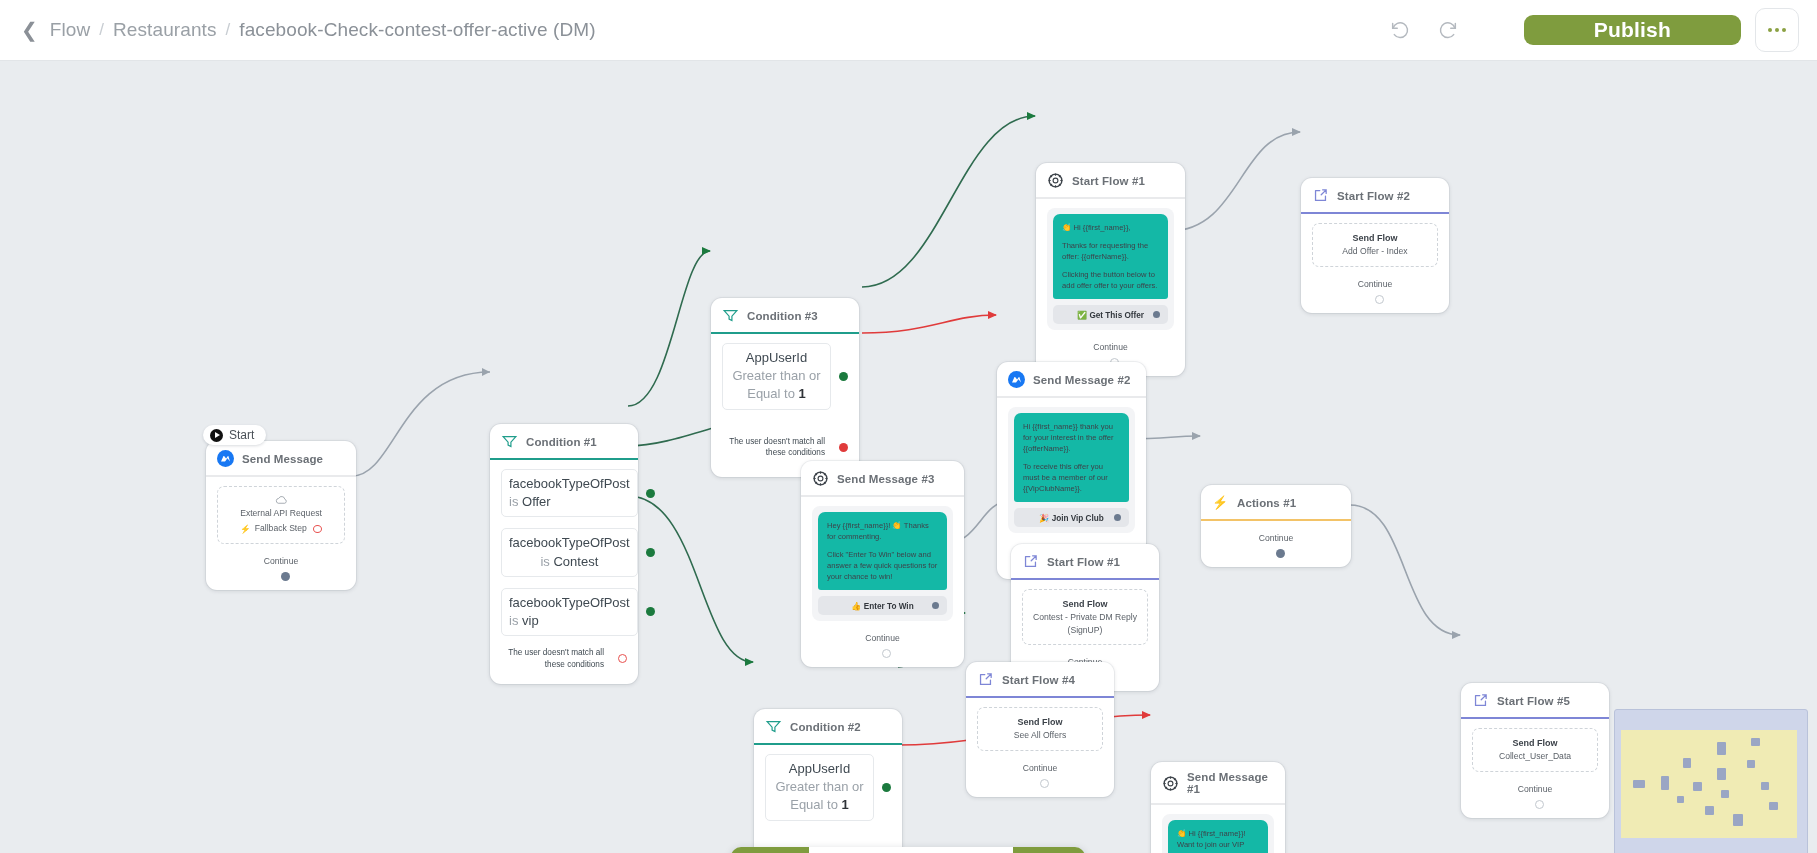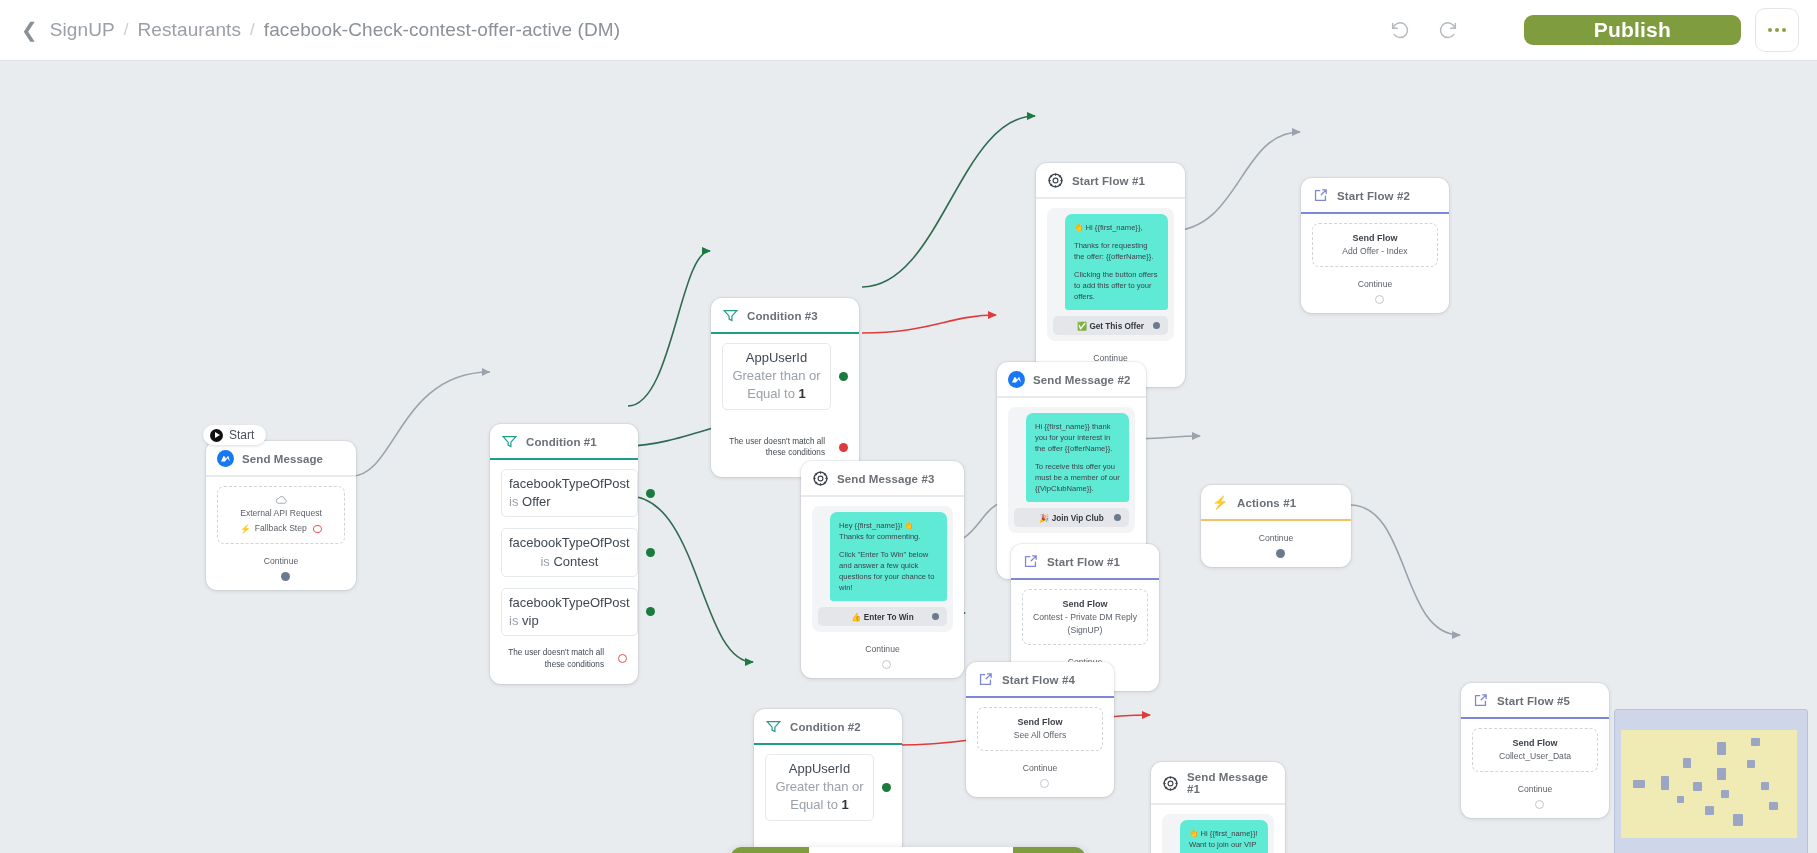--- a/index.html
+++ b/index.html
@@ -69,21 +69,21 @@
   .node-body { padding: 9px 11px 6px; }
 
   .ico { width: 17px; height: 17px; flex: 0 0 17px; display:block; }
   .ico-fb { border-radius: 50%; background: #1878f3; position: relative; }
   .ico-fb::after{
     content:""; position:absolute; left:4px; top:5.5px; width:9px; height:6px;
     background:#fff;
     clip-path: polygon(0% 100%, 30% 0%, 57% 48%, 80% 0%, 100% 100%, 72% 45%, 45% 100%);
   }
 
-  .bubble { background: #5eead4; border-radius: 7px 7px 3px 3px; padding: 8px 9px; margin-left: 12px; }
+  .bubble { background: #14b8a6; border-radius: 7px 7px 3px 3px; padding: 8px 9px; }
   .bubble p { font-size: 7.6px; line-height: 1.45; color: #3d434a; margin-bottom: 7px; }
   .bubble p:last-child { margin-bottom: 0; }
   .msg-wrap { background: #f3f4f6; border-radius: 8px; padding: 6px; }
   .cta {
     margin-top: 6px; background: #e4e6ea; border-radius: 5px; height: 19px;
     display: flex; align-items: center; justify-content: center; position: relative;
     font-size: 8.2px; font-weight: 700; color: #33383e; cursor: pointer;
   }
   .cta .dot-r { position: absolute; right: 8px; width: 7px; height: 7px; border-radius: 50%; background: #6b7a8f; }
 
@@ -142,21 +142,21 @@
   }
   .mm-view { position: absolute; left: 6px; top: 20px; width: 176px; height: 108px; background: #f0ebb4; }
   .mm-n { position: absolute; background: #9aa6c4; border-radius: 1px; }
 </style>
 </head>
 <body>
 
 <div class="topbar">
   <div class="breadcrumb">
     <span class="chev-back">❮</span>
-    <span class="bc-link">SignUP</span>
+    <span class="bc-link">Flow</span>
     <span class="bc-sep">/</span>
     <span class="bc-link">Restaurants</span>
     <span class="bc-sep">/</span>
     <span class="bc-current">facebook-Check-contest-offer-active (DM)</span>
   </div>
   <div class="top-right">
     <div class="icon-btn">
       <svg width="22" height="22" viewBox="0 0 24 24" fill="none" stroke="#b4b9bf" stroke-width="1.6" stroke-linecap="round">
         <path d="M4 5v5h5"></path>
           <path d="M4.5 10a8 8 0 1 1 1.3 7"></path>
@@ -321,21 +321,21 @@
         <circle cx="12" cy="12" r="3.4" fill="#fff" stroke="#3d434a" stroke-width="1.6"></circle>
         <path d="M12 2.2v3M12 18.8v3M2.2 12h3M18.8 12h3M5 5l2 2M17 17l2 2M19 5l-2 2M7 17l-2 2" stroke="#3d434a" stroke-width="1.7"></path>
       </svg>
       <span class="ttl">Start Flow #1</span>
     </div>
     <div class="node-body">
       <div class="msg-wrap">
         <div class="bubble">
           <p>👏 Hi {{first_name}},</p>
           <p>Thanks for requesting the offer: {{offerName}}.</p>
-          <p>Clicking the button offers to add this offer to your offers.</p>
+          <p>Clicking the button below to add offer offer to your offers.</p>
         </div>
         <div class="cta">
           <span>✅ Get This Offer</span>
           <span class="dot-r"></span>
         </div>
       </div>
     </div>
     <div class="continue">
       <span>Continue</span>
       <span class="port ring-gray"></span>

